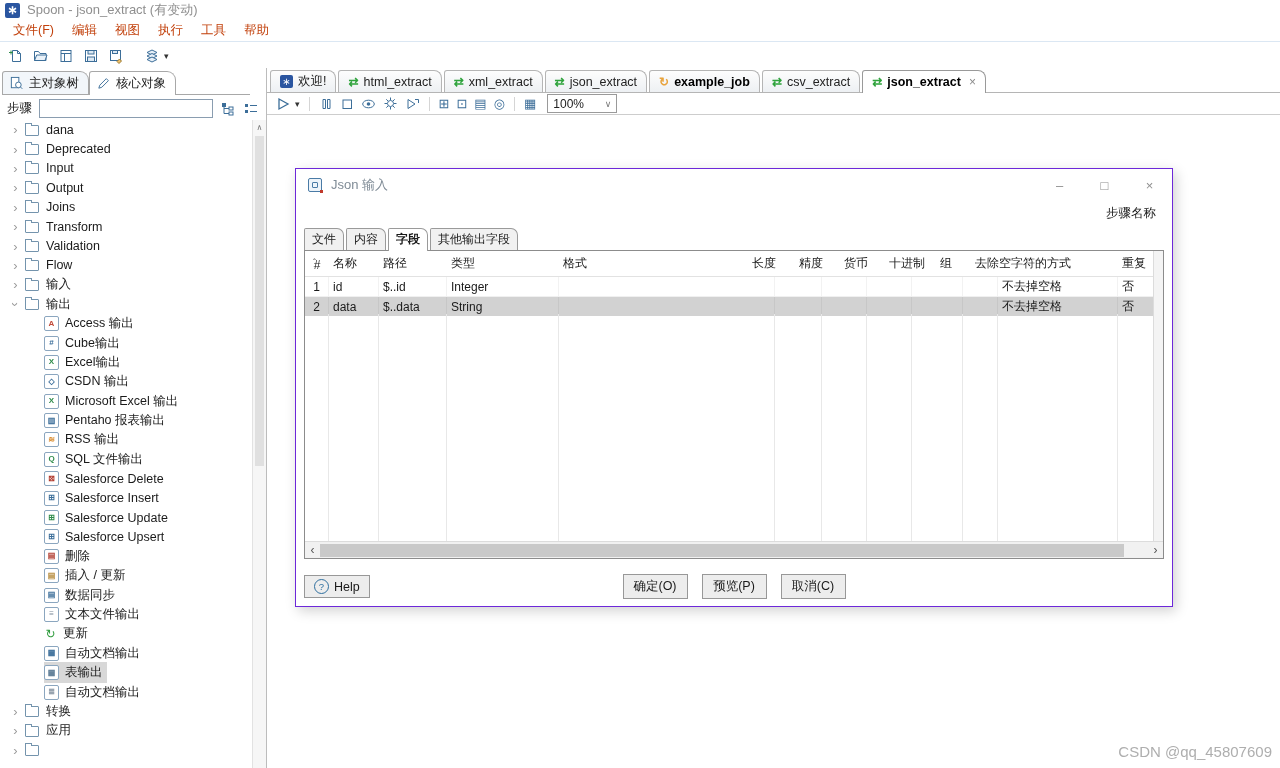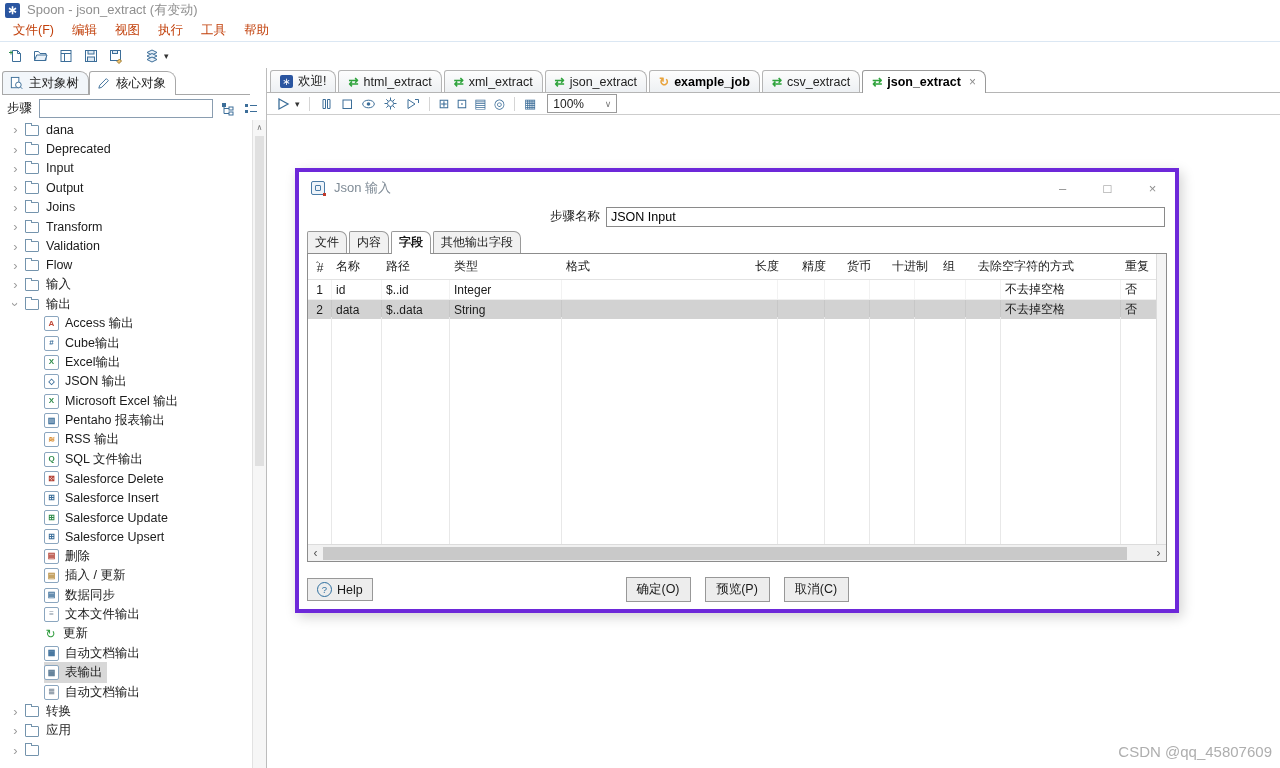--- a/index.html
+++ b/index.html
@@ -51,21 +51,21 @@
   .ticon.spoon{width:13px;height:13px;background:#2a55a0;color:#fff;border-radius:2px;font-size:10px;display:flex;align-items:center;justify-content:center}
   .tclose{color:#8a8a8a;margin-left:3px;font-size:12px}
   .mtoolbar{position:absolute;top:93px;left:267px;right:0;height:21px;border-bottom:1px solid #cdcdcd;display:flex;align-items:center;padding-left:9px;gap:7px;background:#fff}
   .micon{color:#3c6e99;font-size:13px;line-height:1}
   .vsep{width:1px;height:14px;background:#d5d5d5;margin:0 2px}
   .zoomsel{width:58px;height:17px;border:1px solid #9a9a9a;display:flex;align-items:center;font-size:12px;padding:0 5px;color:#222;margin-left:4px}
   .zcaret{margin-left:auto;color:#777;font-size:9px}
   .canvas{position:absolute;top:115px;left:267px;right:0;bottom:0;background:#fff}
 
   
-  .dialog{position:absolute;left:295px;top:168px;width:876px;height:437px;background:#fff;border:4px solid #6d28d9;box-shadow:3px 4px 12px rgba(0,0,0,.18);font-size:12.5px}
+  .dialog{position:absolute;left:295px;top:168px;width:876px;height:437px;background:#fff;border:1px solid #6d28d9;box-shadow:3px 4px 12px rgba(0,0,0,.18);font-size:12.5px}
   .dtitle{height:32px;display:flex;align-items:center;padding-left:12px}
   .dticon{width:12px;height:12px;border:1px solid #4a7ba6;border-radius:2px;position:relative;background:#eef4fa}
   .dticon::before{content:"";position:absolute;left:3px;top:3px;width:4px;height:4px;border:1px solid #4a7ba6;border-radius:1px}
   .dticon::after{content:"";position:absolute;right:-2px;bottom:-2px;width:3px;height:3px;background:#c0392b}
   .dtitle-text{margin-left:9px;color:#7f8b96;font-size:13px}
   .dctrls{margin-left:auto;display:flex;height:100%}
   .dctrl{width:45px;display:flex;align-items:center;justify-content:center;color:#8f8f8f;font-size:13px}
   .steprow{display:flex;align-items:center;height:25px;padding-right:10px}
   .steplabel{margin-left:auto;padding-right:6px}
   .stepinput{width:549px;height:18px;border:1px solid #8a8a8a;font-size:12.5px;padding:0 4px;outline:none;font-family:"Liberation Sans",sans-serif}
@@ -283,21 +283,21 @@
         <span class="leafpad"></span>
         <span class="rowbody">
           <span class="licon" style="color: rgb(46, 139, 74);">X</span>
           <span>Excel输出</span>
         </span>
       </div>
       <div class="trow">
         <span class="leafpad"></span>
         <span class="rowbody">
           <span class="licon" style="color: rgb(58, 109, 153);">◇</span>
-          <span>JSON 输出</span>
+          <span>CSDN 输出</span>
         </span>
       </div>
       <div class="trow">
         <span class="leafpad"></span>
         <span class="rowbody">
           <span class="licon" style="color: rgb(46, 139, 74);">X</span>
           <span>Microsoft Excel 输出</span>
         </span>
       </div>
       <div class="trow">
@@ -521,21 +521,20 @@
     <span class="dticon"></span>
     <span class="dtitle-text">Json 输入</span>
     <span class="dctrls">
       <span class="dctrl">–</span>
       <span class="dctrl">□</span>
       <span class="dctrl">×</span>
     </span>
   </div>
   <div class="steprow">
     <span class="steplabel">步骤名称</span>
-    <input class="stepinput" value="JSON Input" style="">
   </div>
   <div class="dtabs">
       <span class="dtab">文件</span>
       <span class="dtab">内容</span>
       <span class="dtab active">字段</span>
       <span class="dtab">其他输出字段</span>
     </div>
   <div class="dgroup">
     <div class="thead">
         <div class="hcell c0" style="flex: 0 0 24px;">#<span class="sort">ˆ</span></div>

